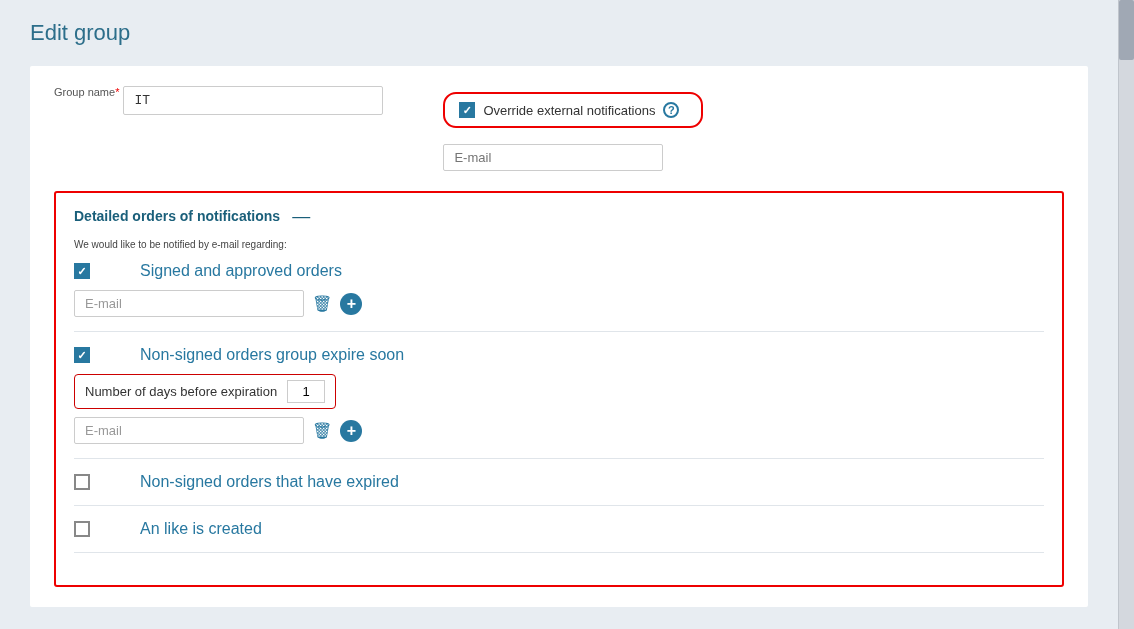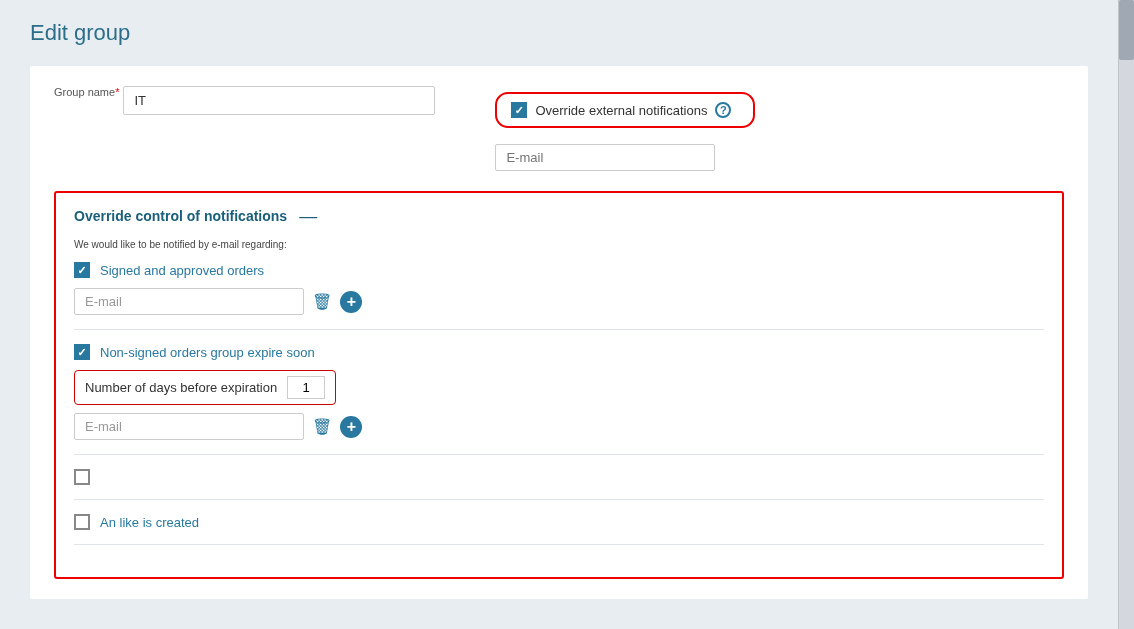--- a/index.html
+++ b/index.html
@@ -58,21 +58,22 @@
     .field-label span.required {
       color: #e00;
     }
     .text-input {
       border: 1px solid #ccc;
       border-radius: 2px;
       padding: 6px 10px;
       font-size: 13px;
       color: #333;
       outline: none;
-      width: 312px;
+      width: 260px;
+      font-family: Liberation Mono, monospace;
     }
     .override-box {
       border: 2px solid #e00;
       border-radius: 13px;
       padding: 8px 14px;
       display: flex;
       align-items: center;
       gap: 8px;
       width: 260px;
     }
@@ -173,22 +174,23 @@
     }
     .cb-unchecked {
       width: 16px;
       height: 16px;
       border: 2px solid #888;
       background: #fff;
       flex-shrink: 0;
       cursor: pointer;
     }
     .cb-label {
-      font-size: 13px;
+      font-size: 16px;
       color: #2878a0;
+      margin-left: 40px;
     }
     .email-row {
       display: flex;
       align-items: center;
       gap: 8px;
       margin: 6px 0 0 0;
     }
     .email-field {
       border: 1px solid #ccc;
       border-radius: 2px;
@@ -272,21 +274,21 @@
           <div class="checkbox-styled"></div>
           <span class="override-label">Override external notifications</span>
           <div class="help-icon">?</div>
         </div>
         <input type="text" class="email-input-small" placeholder="E-mail" style="">
       </div>
     </div>
 
     <div class="detail-panel">
       <div class="detail-header">
-        <span class="detail-title">Override control of notifications</span>
+        <span class="detail-title">Detailed orders of notifications</span>
         <span class="collapse-btn">—</span>
       </div>
 
       <p class="notify-text">We would like to be notified by e-mail regarding:</p>
 
       <div class="section-block">
         <div class="checkbox-row">
           <div class="cb-checked"></div>
           <span class="cb-label">Signed and approved orders</span>
         </div>
@@ -313,20 +315,21 @@
           <span class="icon-btn trash-icon">🗑</span>
           <div class="plus-icon">+</div>
         </div>
       </div>
 
       <hr class="divider">
 
       <div class="section-block">
         <div class="checkbox-row">
           <div class="cb-unchecked"></div>
+          <span class="cb-label">Non-signed orders that have expired</span>
         </div>
       </div>
 
       <hr class="divider">
 
       <div class="section-block">
         <div class="checkbox-row">
           <div class="cb-unchecked"></div>
           <span class="cb-label">An like is created</span>
         </div>

